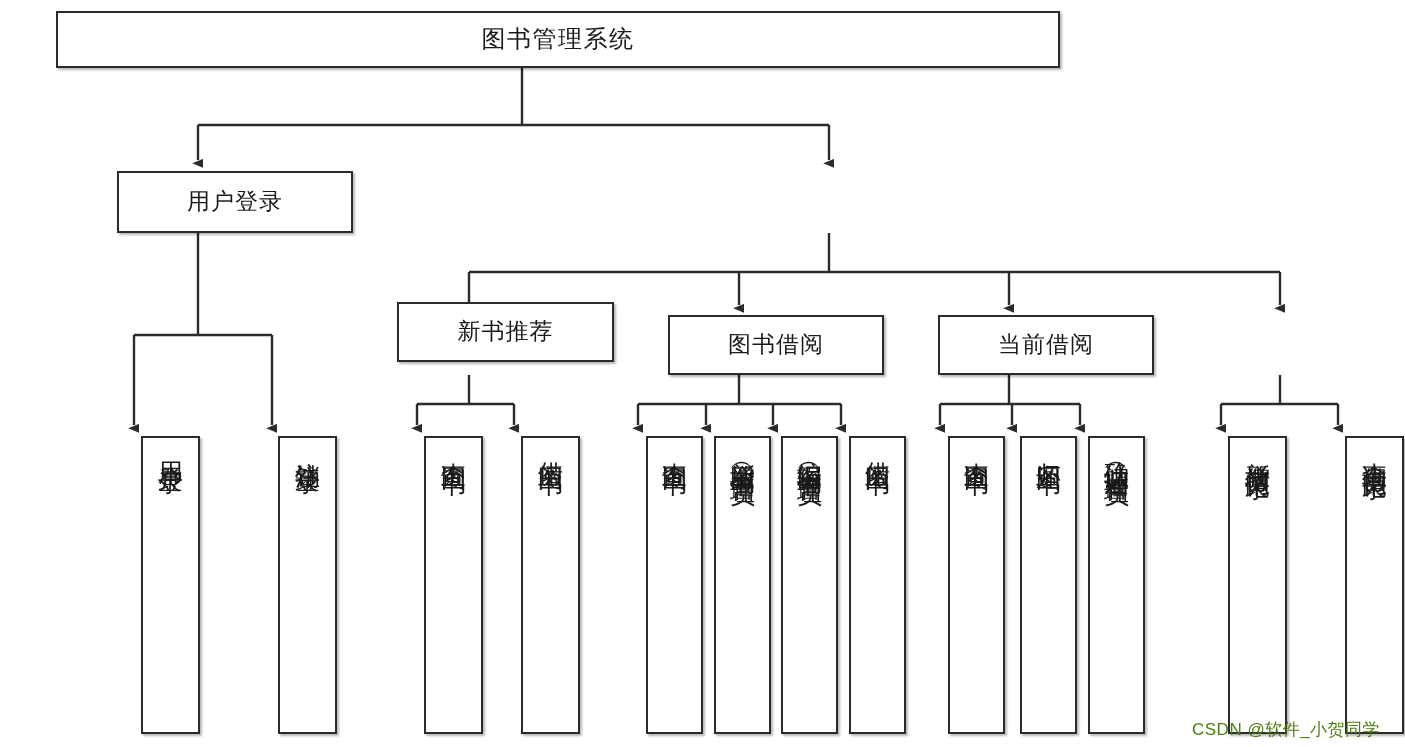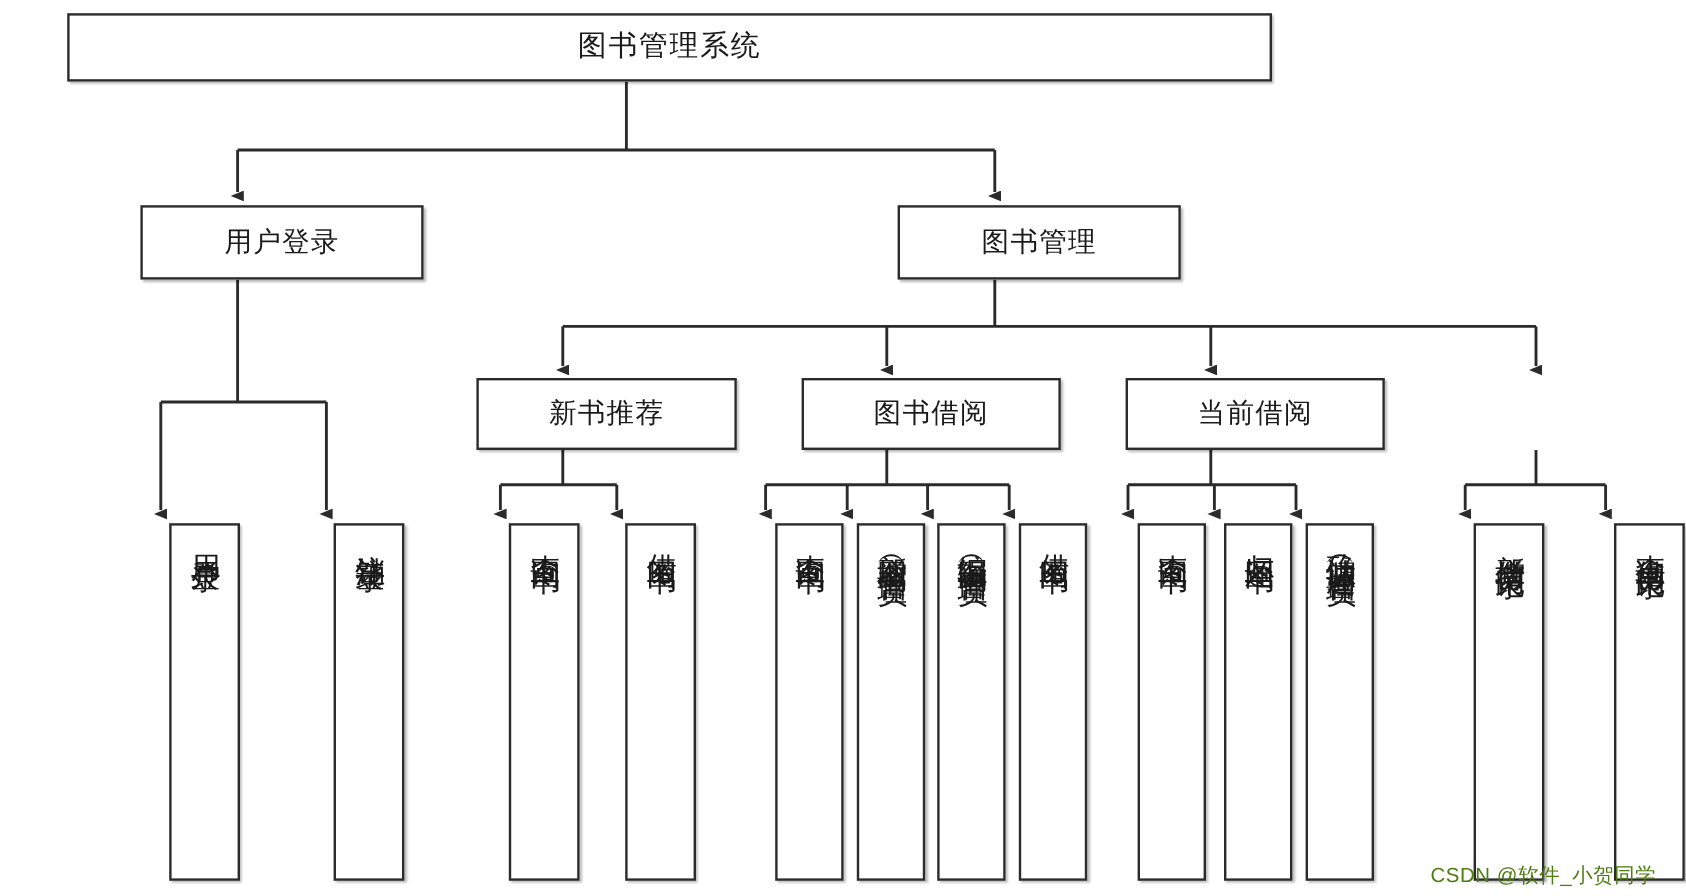--- a/index.html
+++ b/index.html
@@ -130,25 +130,22 @@
     </g>
   </svg>
 
   <div class="node h root" style="left:20px; top:11px; width:1004px; height:57px;">
     <span class="lbl">图书管理系统</span>
   </div>
 
   <div class="node h" style="left:81px; top:171px; width:236px; height:62px;">
     <span class="lbl">用户登录</span>
   </div>
-  <div class="node h" style="left:712px; top:171px; width:236px; height:62px;">
-    <span class="lbl">图书管理</span>
-  </div>
 
-  <div class="node h" style="left:361px; top:315px; width:217px; height:60px;">
+  <div class="node h" style="left:361px; top:302px; width:217px; height:60px;">
     <span class="lbl">新书推荐</span>
   </div>
   <div class="node h" style="left:902px; top:315px; width:216px; height:60px;">
     <span class="lbl">当前借阅</span>
   </div>
   <div class="node h" style="left:632px; top:315px; width:216px; height:60px;">
     <span class="lbl">图书借阅</span>
   </div>
 
   <div class="node v" style="left:105px; top:436px; width:59px; height:298px;">

